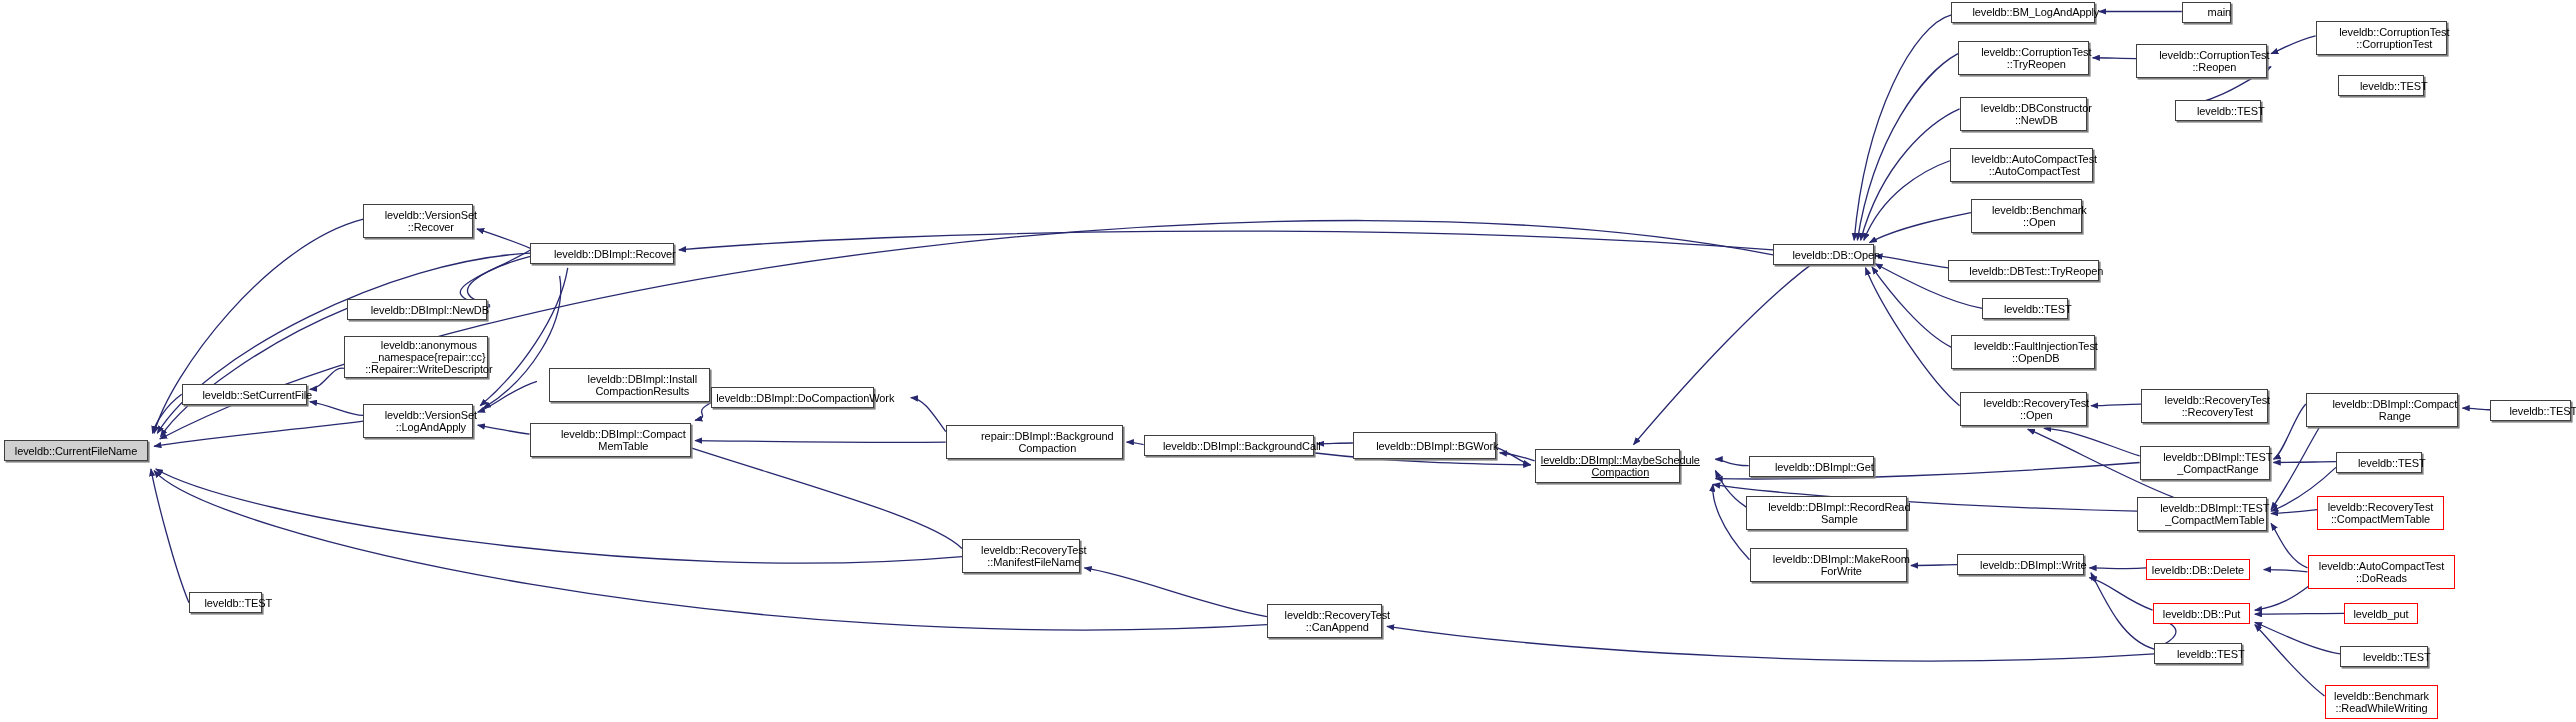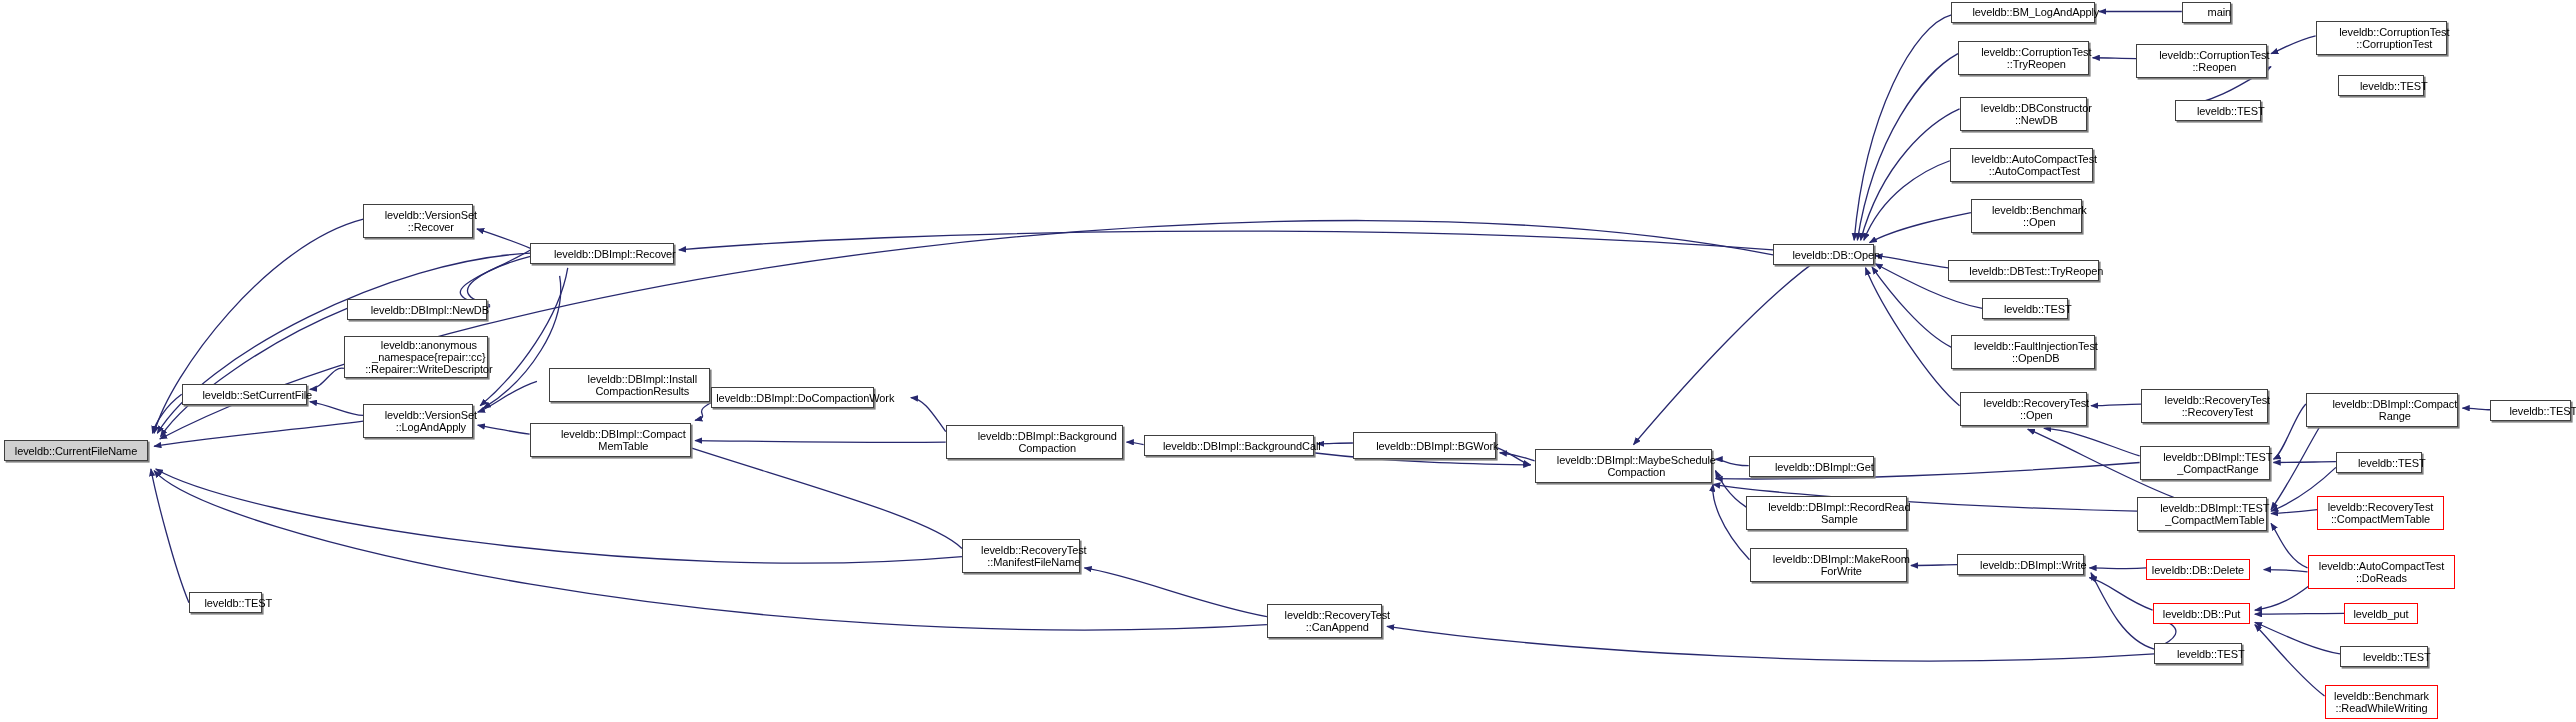--- a/index.html
+++ b/index.html
@@ -173,25 +173,25 @@
 _namespace{repair::cc}
 ::Repairer::WriteDescriptor</span></div>
       <div class="node shadow" style="left: 182px; top: 384px; width: 125px; height: 21px;"><span>leveldb::SetCurrentFile</span></div>
       <div class="node shadow" style="left: 363px; top: 404px; width: 110px; height: 34px;"><span>leveldb::VersionSet
 ::LogAndApply</span></div>
       <div class="node shadow" style="left: 537px; top: 368px; width: 161px; height: 34px; margin-left: 12px;"><span>leveldb::DBImpl::Install
 CompactionResults</span></div>
       <div class="node shadow" style="left: 530px; top: 423px; width: 161px; height: 34px;"><span>leveldb::DBImpl::Compact
 MemTable</span></div>
       <div class="node shadow" style="left: 711px; top: 387px; width: 163px; height: 21px;"><span>leveldb::DBImpl::DoCompactionWork</span></div>
-      <div class="node shadow" style="left: 946px; top: 425px; width: 177px; height: 34px;"><span>leveldb::DBImpl::Background
+      <div class="node shadow" style="left: 946px; top: 425px; width: 177px; height: 34px;"><span>repair::DBImpl::Background
 Compaction</span></div>
       <div class="node shadow" style="left: 1144px; top: 435px; width: 170px; height: 21px;"><span>leveldb::DBImpl::BackgroundCall</span></div>
       <div class="node shadow" style="left: 1353px; top: 432px; width: 143px; height: 27px;"><span>leveldb::DBImpl::BGWork</span></div>
-      <div class="node shadow" style="left: 1535px; top: 449px; width: 177px; height: 34px;"><span>leveldb::DBImpl::MaybeSchedule
+      <div class="node shadow" style="left: 1535px; top: 449px; width: 145px; height: 34px; text-decoration: underline;"><span>leveldb::DBImpl::MaybeSchedule
 Compaction</span></div>
       <div class="node shadow" style="left: 1749px; top: 456px; width: 125px; height: 21px;"><span>leveldb::DBImpl::Get</span></div>
       <div class="node shadow" style="left: 1746px; top: 496px; width: 161px; height: 34px;"><span>leveldb::DBImpl::RecordRead
 Sample</span></div>
       <div class="node shadow" style="left: 1750px; top: 548px; width: 157px; height: 34px;"><span>leveldb::DBImpl::MakeRoom
 ForWrite</span></div>
       <div class="node shadow" style="left: 1957px; top: 554px; width: 127px; height: 21px;"><span>leveldb::DBImpl::Write</span></div>
       <div class="node shadow" style="left: 1773px; top: 244px; width: 101px; height: 21px;"><span>leveldb::DB::Open</span></div>
       <div class="node shadow" style="left: 1951px; top: 1.6px; width: 144px; height: 21px;"><span>leveldb::BM_LogAndApply</span></div>
       <div class="node shadow" style="left: 2182px; top: 1.6px; width: 49px; height: 21px;"><span>main</span></div>

